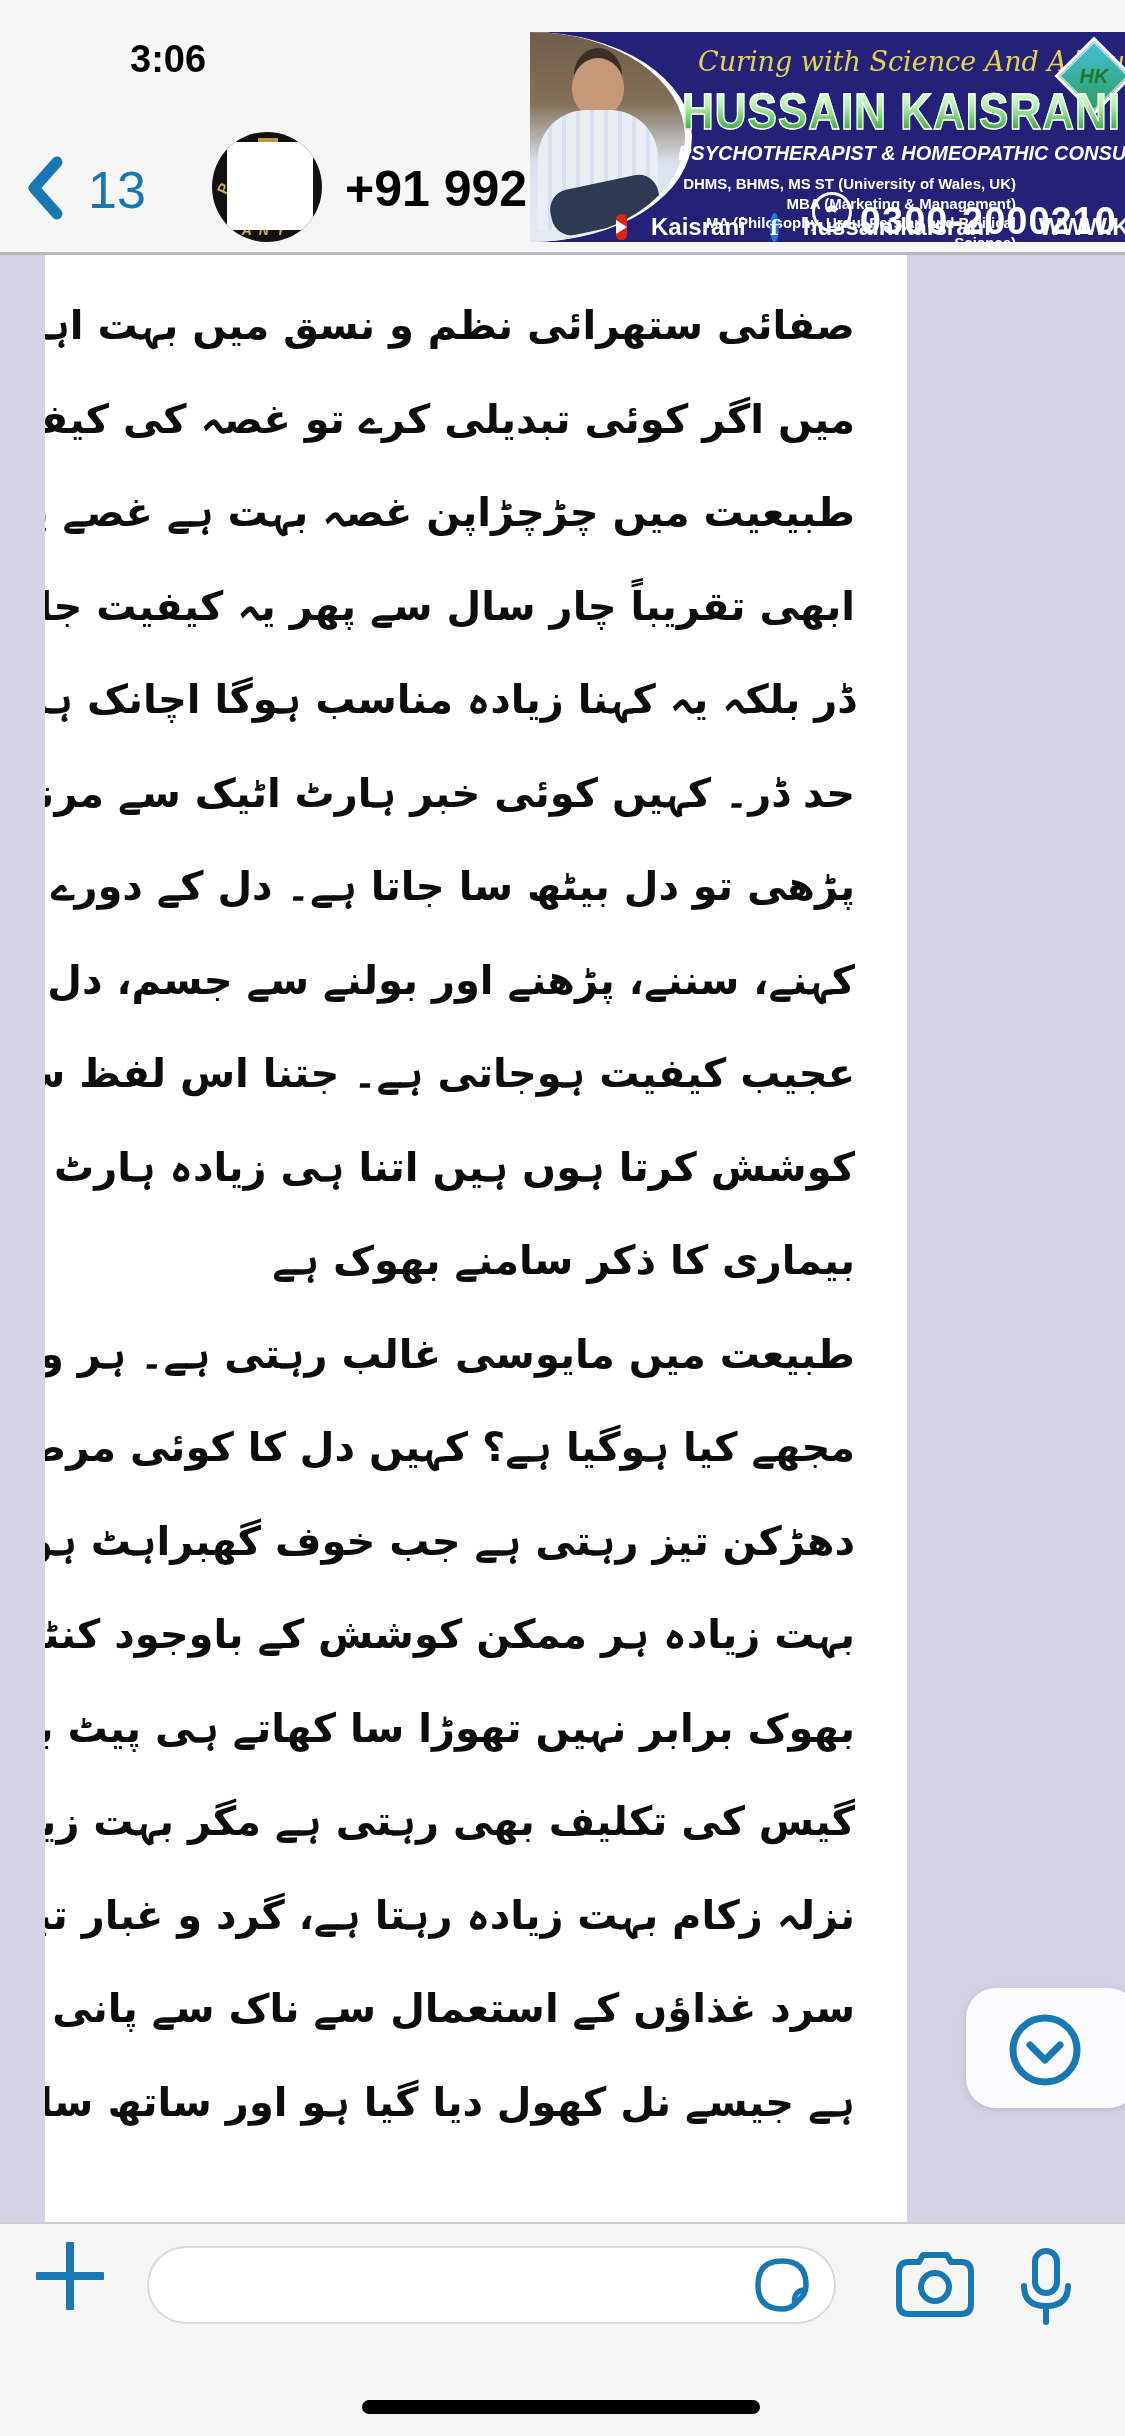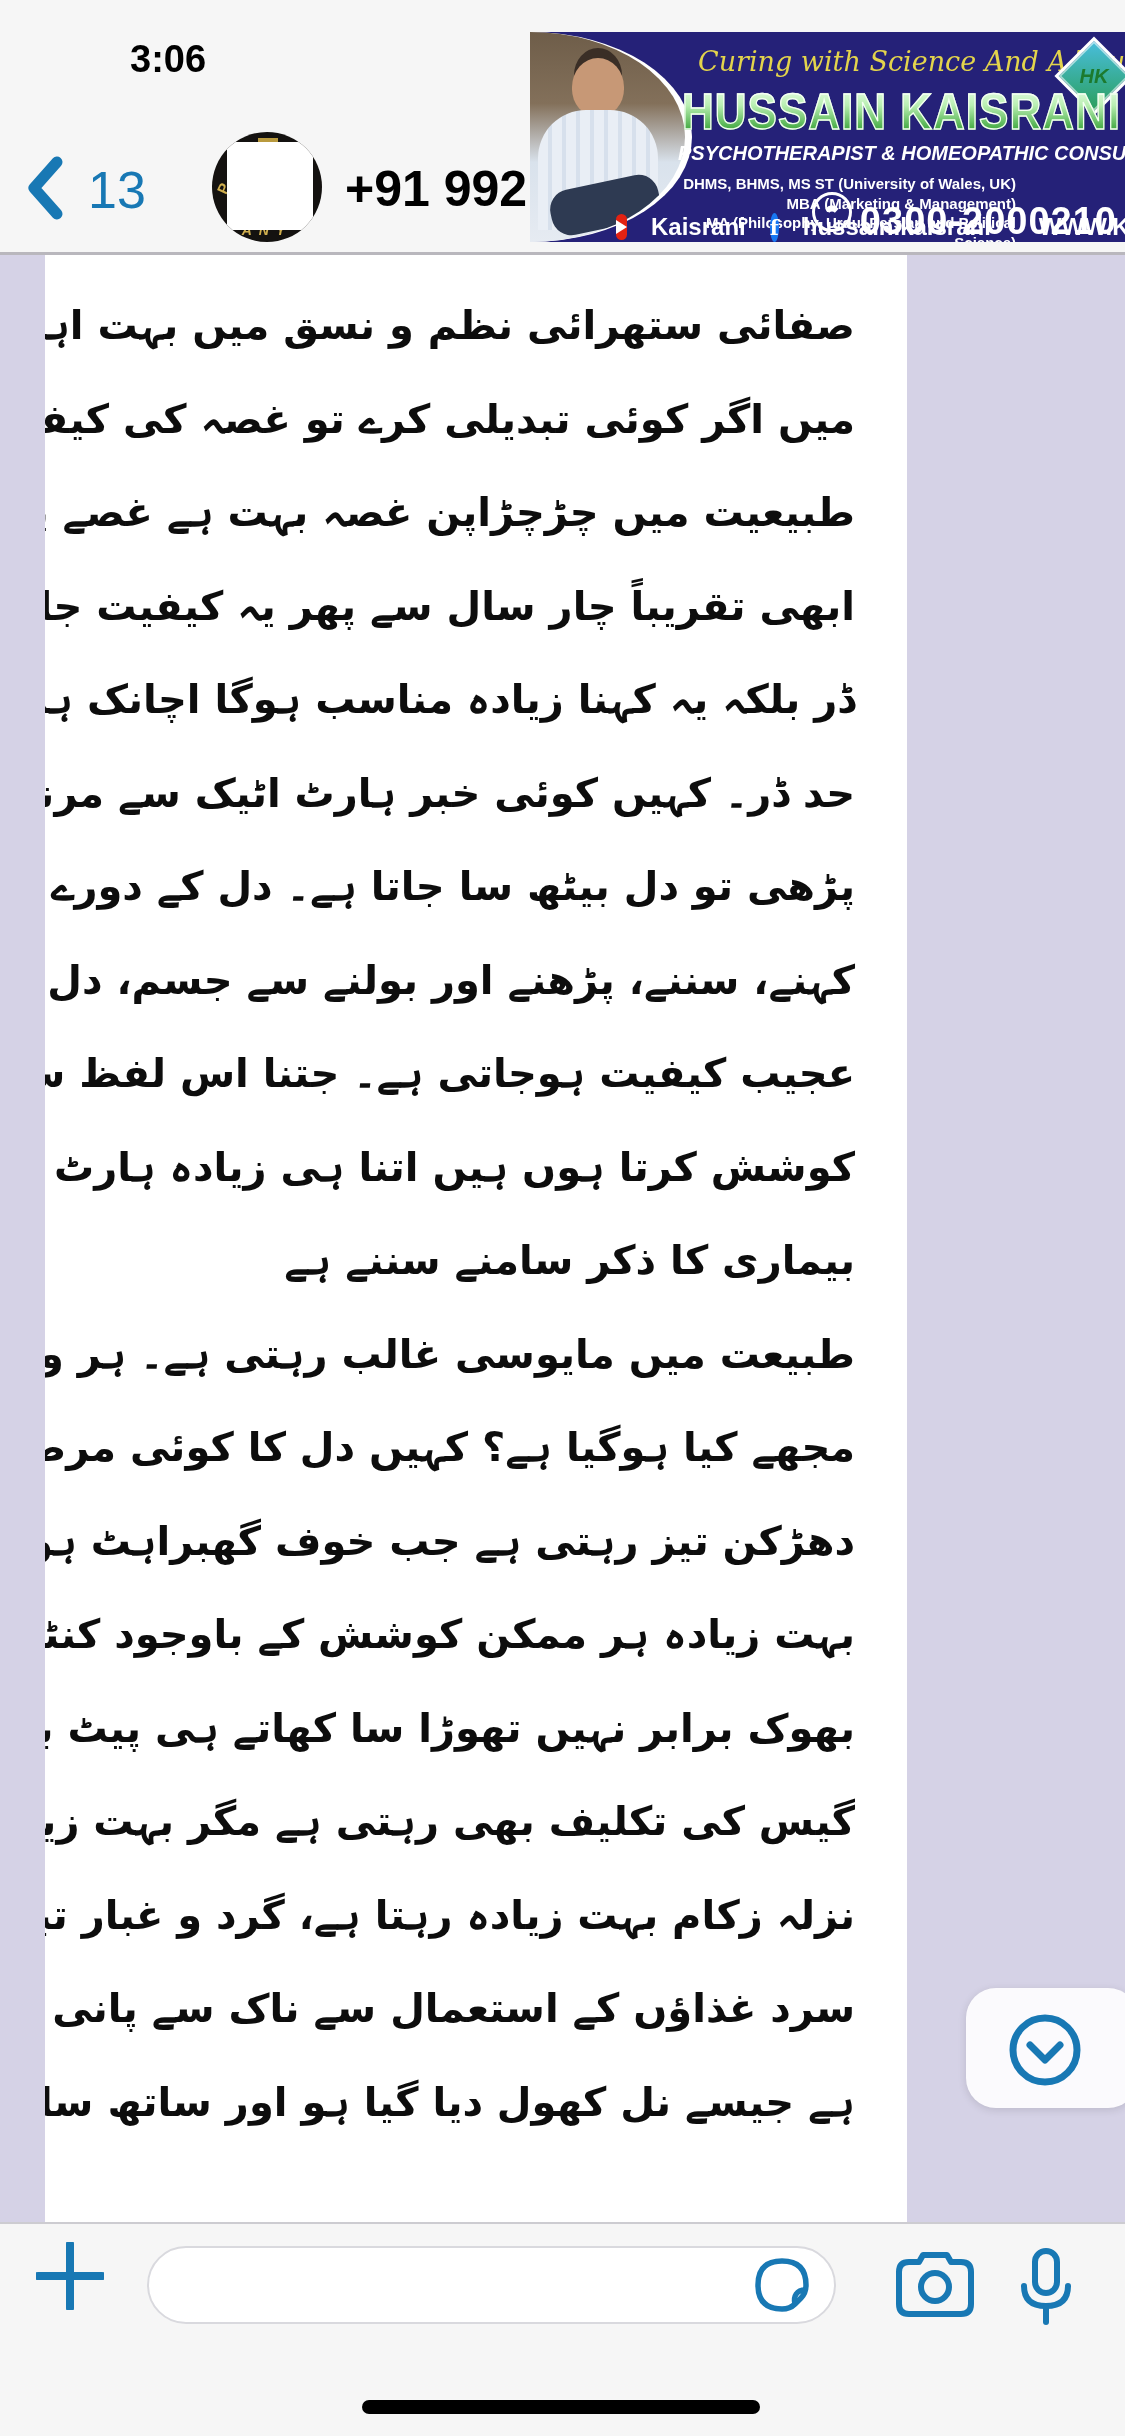--- a/index.html
+++ b/index.html
@@ -91,21 +91,21 @@
         <div class="urdu-line">صفائی ستھرائی نظم و نسق میں بہت اہتمام رہتا ہے اس</div>
         <div class="urdu-line">میں اگر کوئی تبدیلی کرے تو غصہ کی کیفیت پیدا ہوتی ہے</div>
         <div class="urdu-line">طبیعیت میں چڑچڑاپن غصہ بہت ہے غصے پر کنٹرول بھی</div>
         <div class="urdu-line">ابھی تقریباً چار سال سے پھر یہ کیفیت جاری ہے موت کا</div>
         <div class="urdu-line">ڈر بلکہ یہ کہنا زیادہ مناسب ہوگا اچانک ہارٹ اٹیک کا بے</div>
         <div class="urdu-line">حد ڈر۔ کہیں کوئی خبر ہارٹ اٹیک سے مرنے کی سنی</div>
         <div class="urdu-line">پڑھی تو دل بیٹھ سا جاتا ہے۔ دل کے دورے کا لفظ</div>
         <div class="urdu-line">کہنے، سننے، پڑھنے اور بولنے سے جسم، دل، اور دماغ کی</div>
         <div class="urdu-line">عجیب کیفیت ہوجاتی ہے۔ جتنا اس لفظ سے بچنے کی</div>
         <div class="urdu-line">کوشش کرتا ہوں ہیں اتنا ہی زیادہ ہارٹ اٹیک یا دل کی</div>
-        <div class="urdu-line">بیماری کا ذکر سامنے سننے ہے</div>
+        <div class="urdu-line">بیماری کا ذکر سامنے بھوک ہے</div>
         <div class="urdu-line">طبیعت میں مایوسی غالب رہتی ہے۔ ہر وقت یہ ٹینشن کہ</div>
         <div class="urdu-line">مجھے کیا ہوگیا ہے؟ کہیں دل کا کوئی مرض تو نہیں؟ دل کی</div>
         <div class="urdu-line">دھڑکن تیز رہتی ہے جب خوف گھبراہٹ ہو، منفی سوچیں</div>
         <div class="urdu-line">بہت زیادہ ہر ممکن کوشش کے باوجود کنٹرول نہیں ہوتا۔</div>
         <div class="urdu-line">بھوک برابر نہیں تھوڑا سا کھاتے ہی پیٹ بھرجاتا ہے</div>
         <div class="urdu-line">گیس کی تکلیف بھی رہتی ہے مگر بہت زیادہ نہیں</div>
         <div class="urdu-line">نزلہ زکام بہت زیادہ رہتا ہے، گرد و غبار تبدیلی موسم اور</div>
         <div class="urdu-line">سرد غذاؤں کے استعمال سے ناک سے پانی اس قدر بہتا</div>
         <div class="urdu-line">ہے جیسے نل کھول دیا گیا ہو اور ساتھ ساتھ چھینکیں بہ</div>
       </div>

